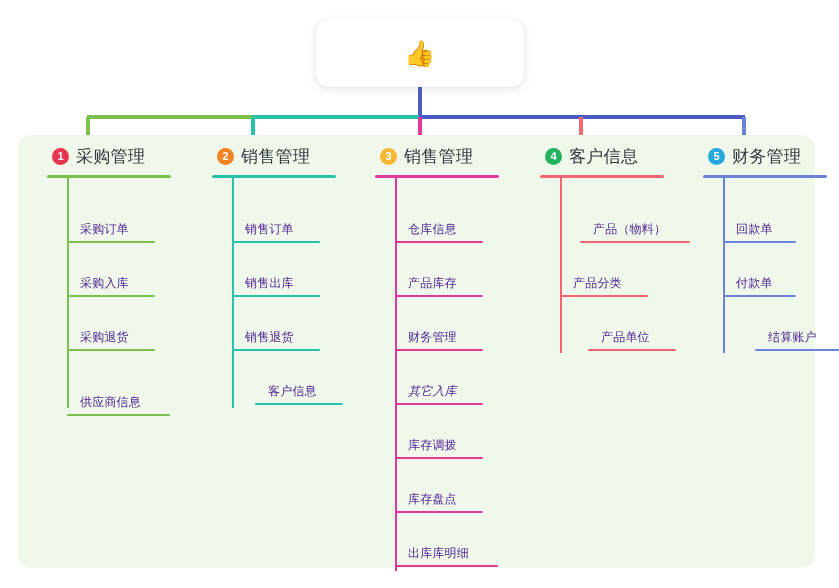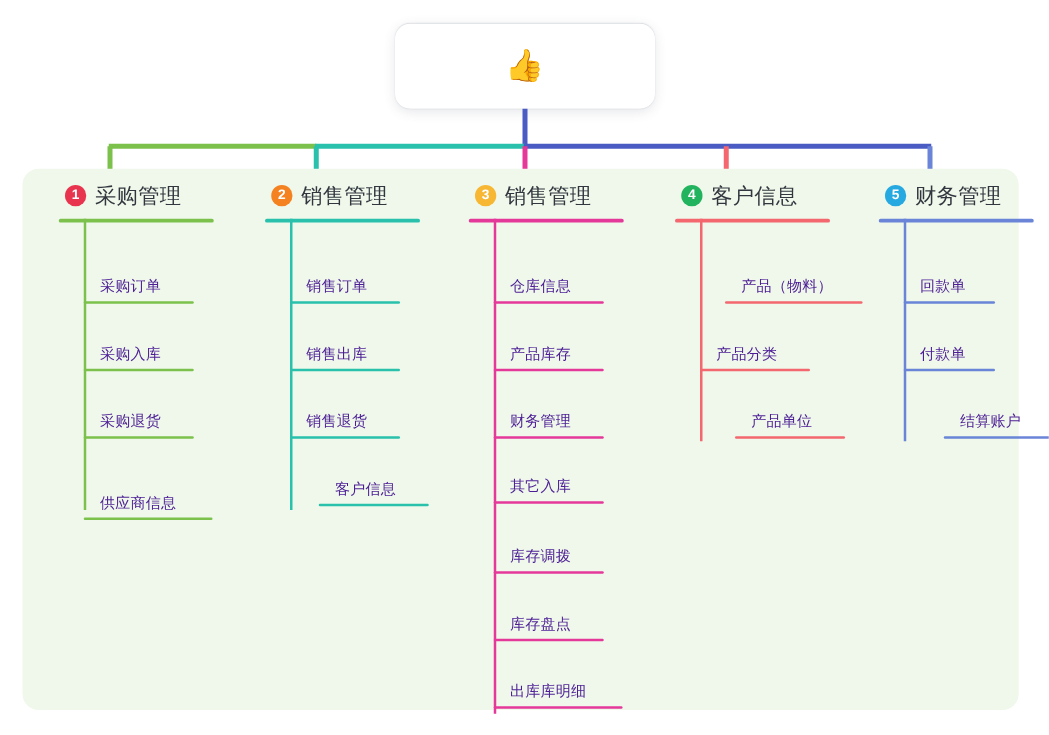--- a/index.html
+++ b/index.html
@@ -222,21 +222,21 @@
           <div class="leaf-rule" style="width: 88px; background: rgb(229, 57, 154);"></div>
         </div>
         <div class="leaf" style="top: 100px; width: 88px; height: 54px;">
           <span class="leaf-label">产品库存</span>
           <div class="leaf-rule" style="width: 88px; background: rgb(229, 57, 154);"></div>
         </div>
         <div class="leaf" style="top: 154px; width: 88px; height: 54px;">
           <span class="leaf-label">财务管理</span>
           <div class="leaf-rule" style="width: 88px; background: rgb(229, 57, 154);"></div>
         </div>
-        <div class="leaf" style="top: 192px; width: 88px; height: 68px;">
+        <div class="leaf" style="top: 208px; width: 88px; height: 54px; font-style: italic;">
           <span class="leaf-label">其它入库</span>
           <div class="leaf-rule" style="width: 88px; background: rgb(229, 57, 154);"></div>
         </div>
         <div class="leaf" style="top: 262px; width: 88px; height: 54px;">
           <span class="leaf-label">库存调拨</span>
           <div class="leaf-rule" style="width: 88px; background: rgb(229, 57, 154);"></div>
         </div>
         <div class="leaf" style="top: 316px; width: 88px; height: 54px;">
           <span class="leaf-label">库存盘点</span>
           <div class="leaf-rule" style="width: 88px; background: rgb(229, 57, 154);"></div>

